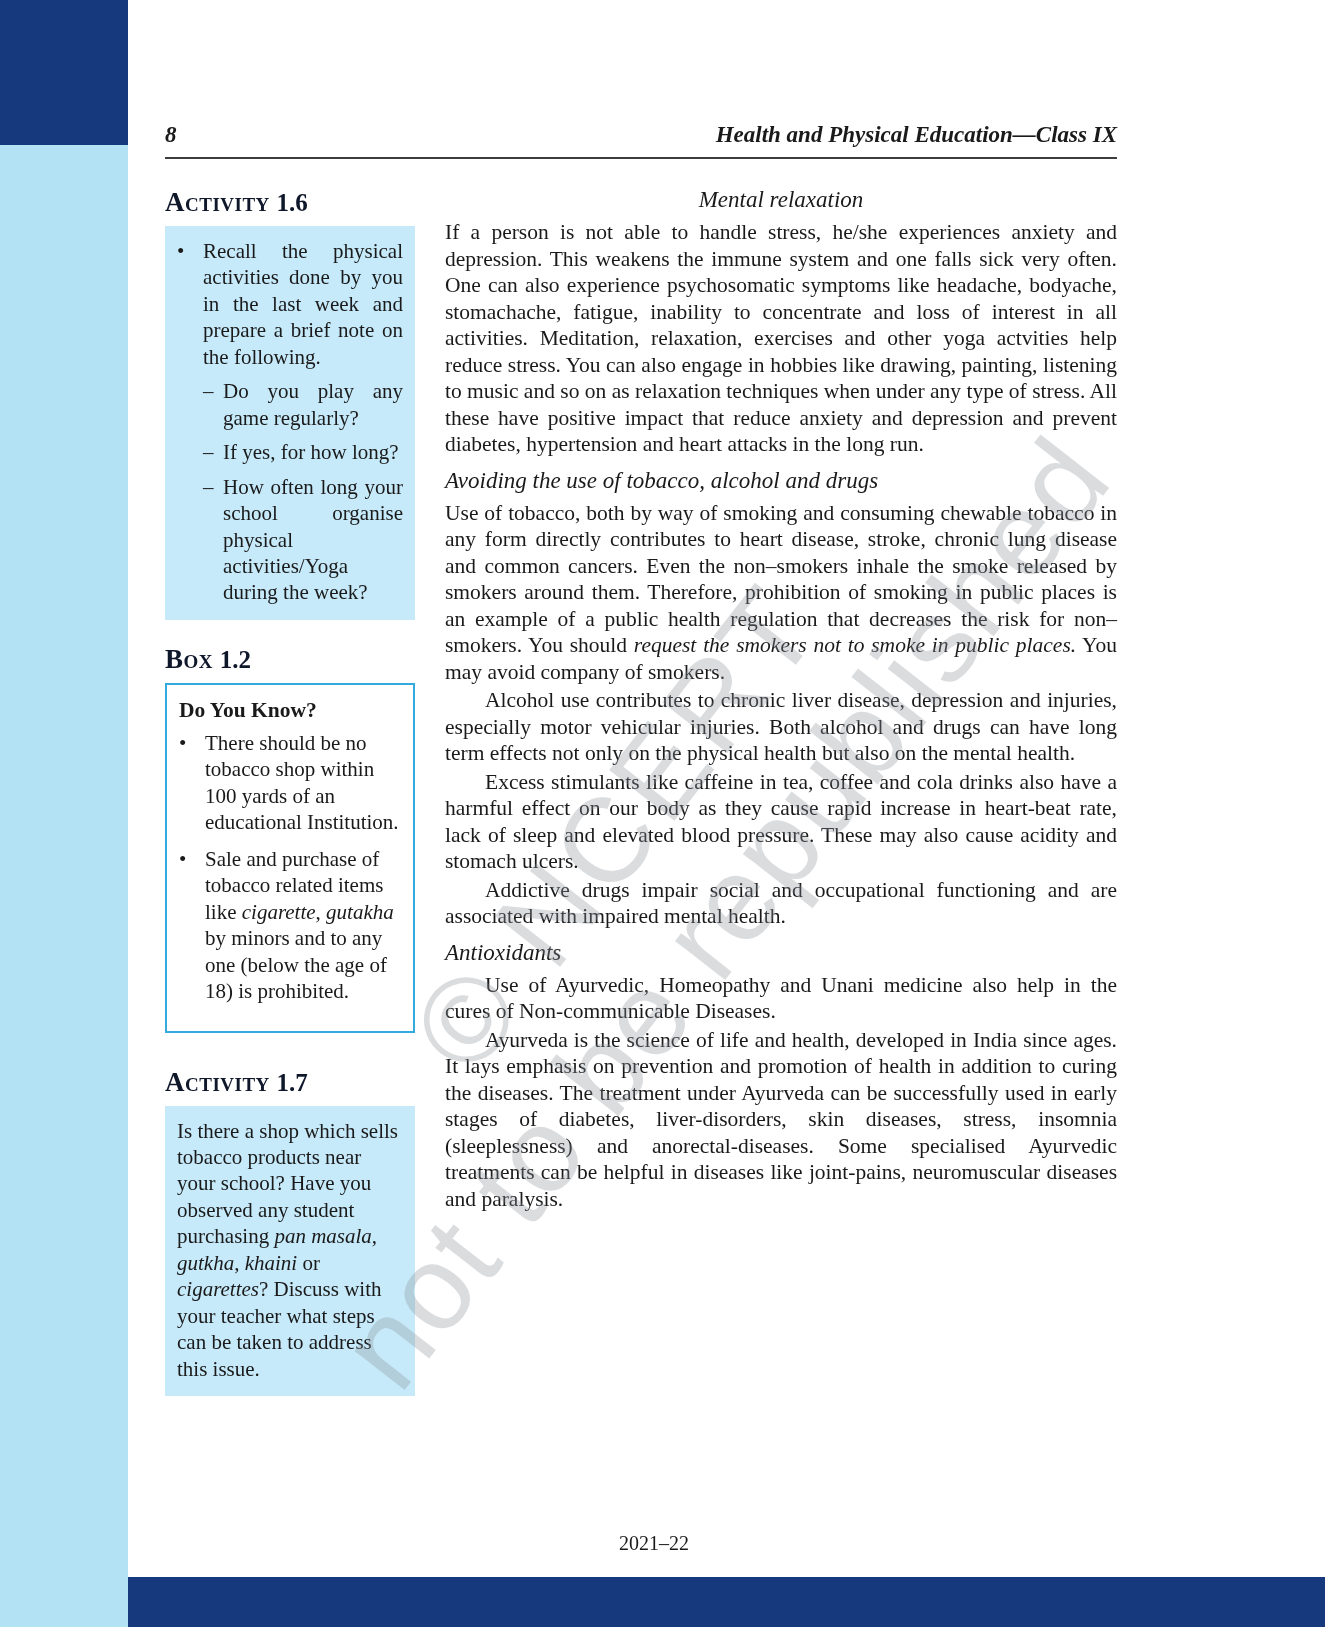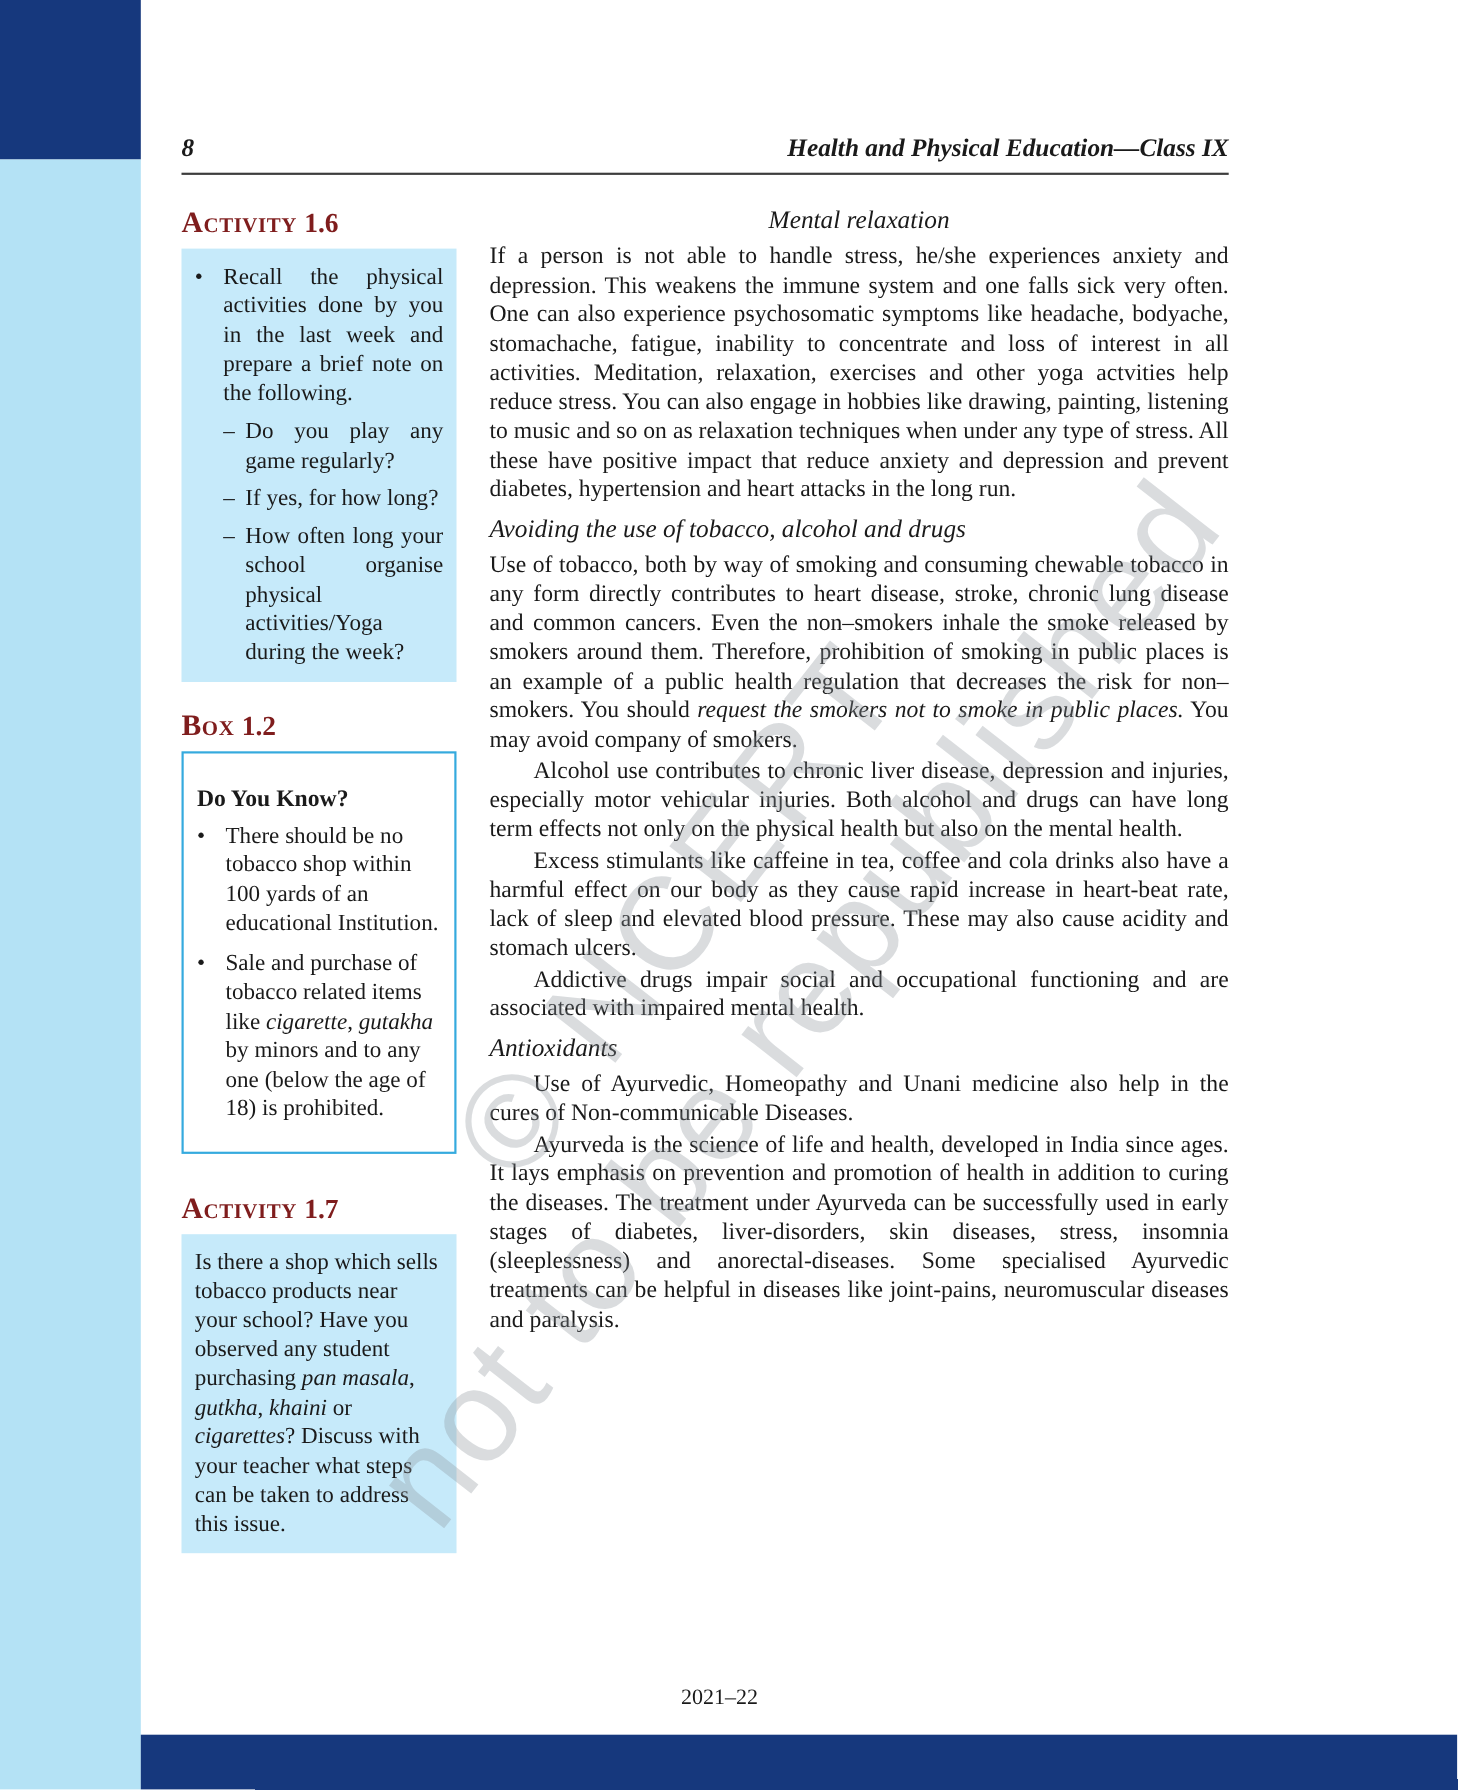--- a/index.html
+++ b/index.html
@@ -33,36 +33,36 @@
     border-bottom:2.5px solid #3d3d3d;
   }
   .page-num { font-size:23px; }
   .header-title { font-size:23px;margin-left:32px; }
 
   .columns { display:flex; margin-top:28px; }
   .sidebar { width:250px; flex:0 0 250px; margin-right:30px; }
   .main-col { flex:1; min-width:0; }
 
   
-  .blue-heading { color:#7f1d1d; font-weight:bold; font-size:27px; margin:0 0 8px 0; }
+  .blue-heading { color:#0f172a; font-weight:bold; font-size:27px; margin:0 0 8px 0; }
   .blue-heading .sc { font-variant:small-caps; letter-spacing:0.5px; }
   .blue-heading .hnum { font-size:25px; }
 
   .activity-box {
     background:#c6eafa; padding:12px 12px 14px 12px; font-size:21px; line-height:1.26;
     margin-bottom:24px;
   }
   .activity-box.justify { text-align:justify; }
   .bullet-row { display:flex; margin-bottom:4px; }
   .bullet-marker { flex:0 0 26px; }
   .dash-row { display:flex; margin-top:8px; padding-left:26px; }
   .dash-marker { flex:0 0 20px; }
 
   .know-box {
-    background:#ffffff; border:2px solid #35aade; padding:28px 12px 16px 12px;
+    background:#ffffff; border:2px solid #35aade; padding:12px 12px 16px 12px;
     font-size:21px; line-height:1.26; margin-bottom:34px;
   }
   .know-title { font-weight:bold; font-size:21.5px; margin-bottom:6px; }
   .know-box .bullet-row { margin-bottom:10px; }
 
   .heading-gap { margin-top:30px; }
 
   
   .sect-heading { font-style:italic; font-size:23px; font-weight:normal; margin:10px 0 6px 0; }
   .sect-heading:first-child { margin-top:0;text-align:center; }

